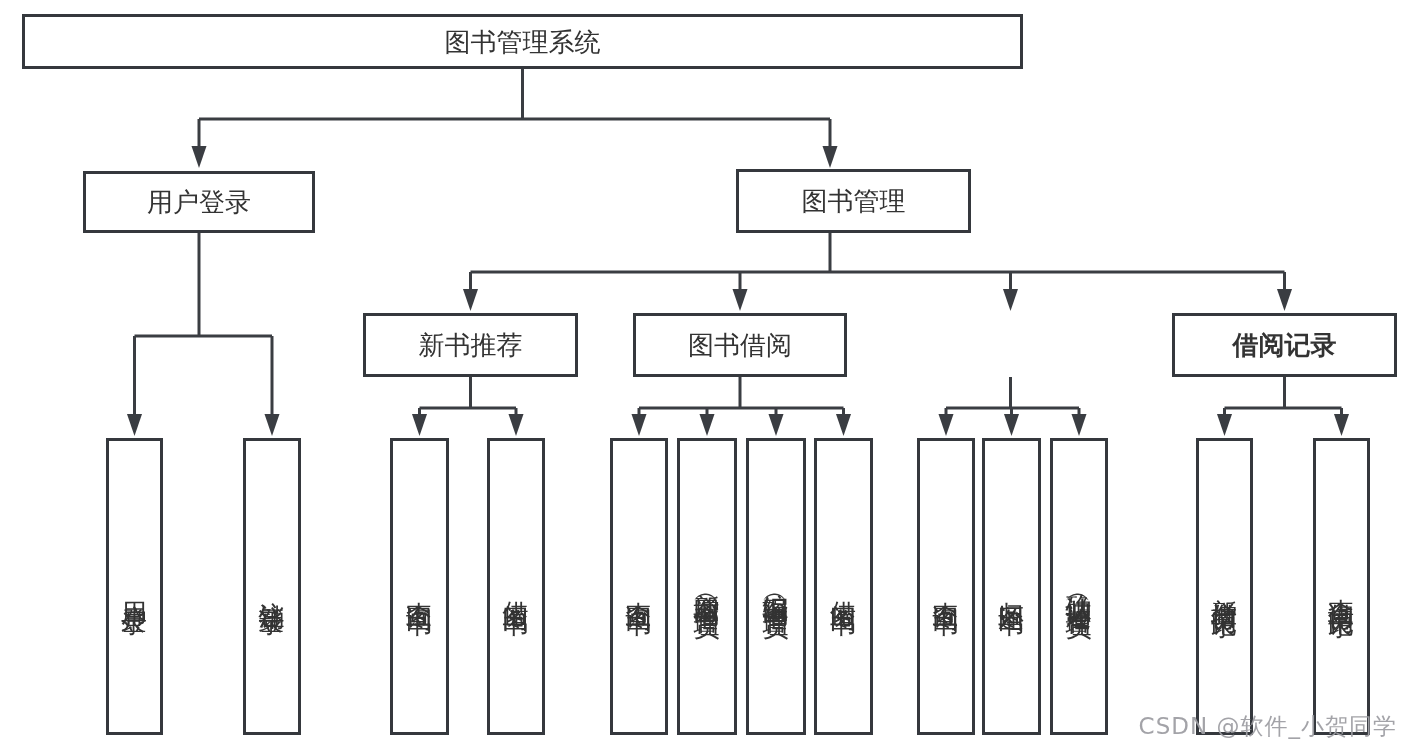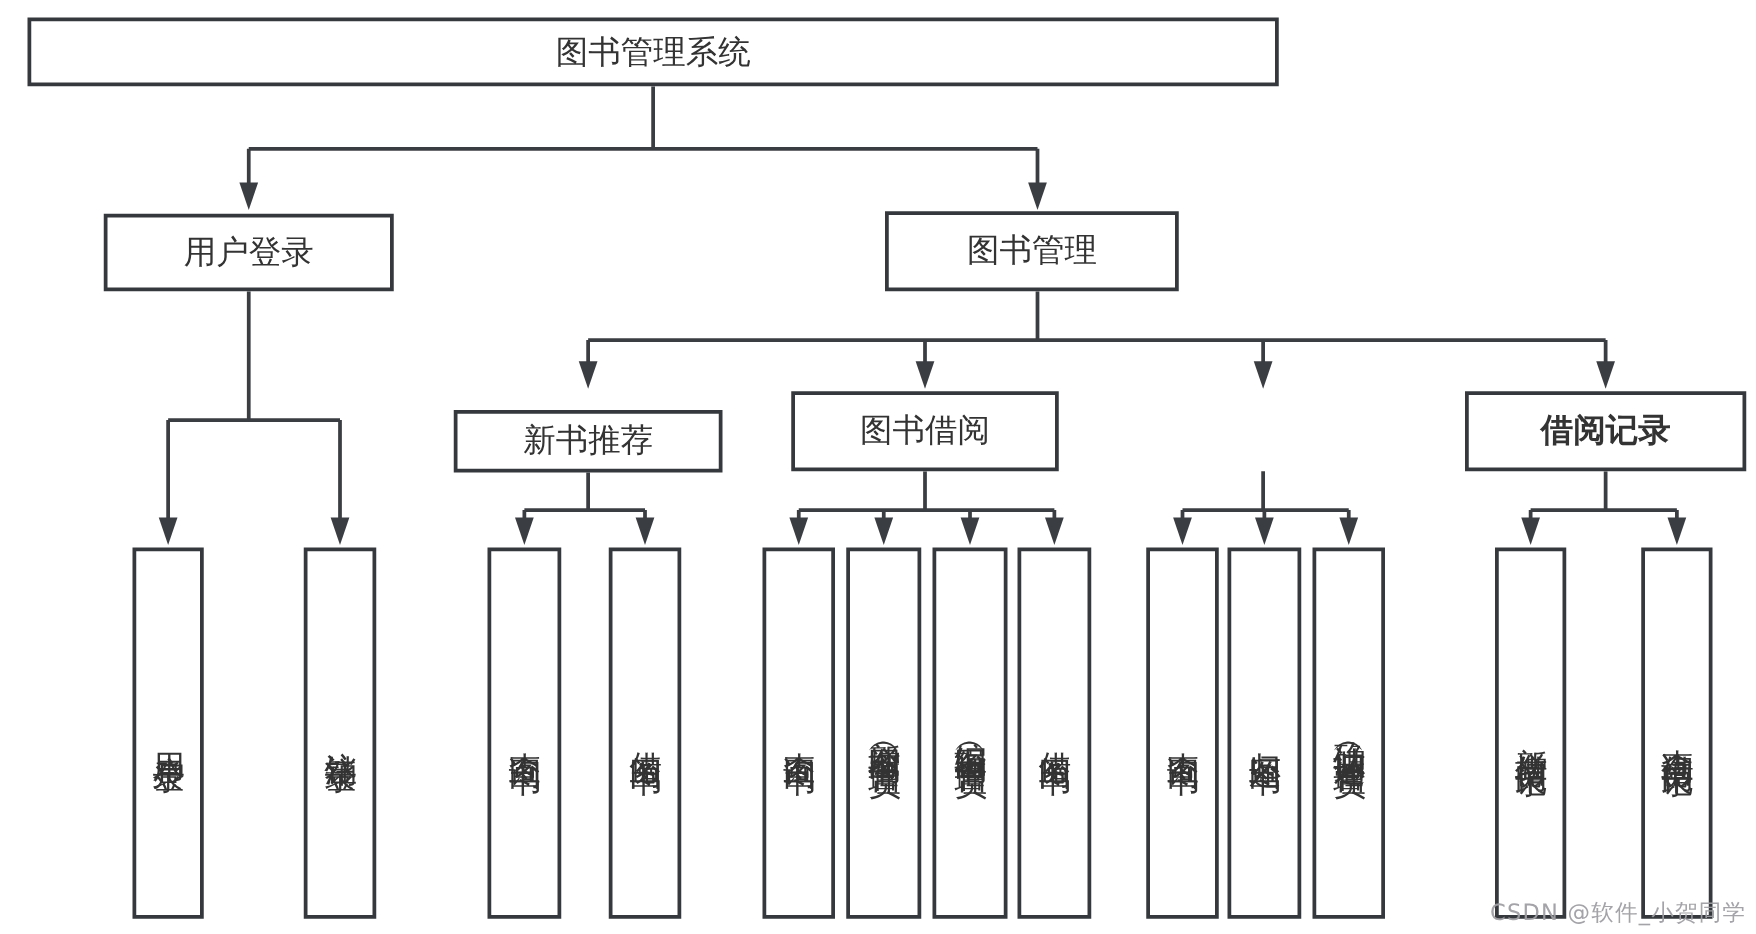--- a/index.html
+++ b/index.html
@@ -44,21 +44,21 @@
     writing-mode: vertical-rl;
     text-orientation: mixed;
     letter-spacing: 3px;
     white-space: normal;
   }
   .watermark {
     position: absolute;
     right: 8px;
     bottom: 5px;
     z-index: 5;
-    font-size: 18px;
+    font-size: 23px;
     color: rgba(158, 158, 163, 0.95);
     letter-spacing: 1px;
   }
 </style>
 </head>
 <body>
 
 <div class="canvas">
 
   <svg class="wires" viewBox="0 0 1405 747">
@@ -126,26 +126,26 @@
       <path d="M1224.5 408 V418"></path>
         <polygon points="1217,414 1232,414 1224.5,436"></polygon>
       <path d="M1341.5 408 V418"></path>
         <polygon points="1334,414 1349,414 1341.5,436"></polygon>
     </g>
   </svg>
 
   <div class="node" style="left:22px; top:14px; width:1001px; height:55px;">图书管理系统</div>
 
   <div class="node" style="left:83px; top:171px; width:232px; height:62px;">用户登录</div>
-  <div class="node" style="left:708px; top:169px; width:235px; height:64px;">图书管理</div>
+  <div class="node" style="left:736px; top:169px; width:235px; height:64px;">图书管理</div>
 
   <div class="node v-node" style="left:106px; top:438px; width:57px; height:297px;">用户登录</div>
   <div class="node v-node" style="left:243px; top:438px; width:58px; height:297px;">注销登录</div>
 
-  <div class="node" style="left:363px; top:328px; width:215px; height:50px;">新书推荐</div>
+  <div class="node" style="left:363px; top:313px; width:215px; height:64px;">新书推荐</div>
   <div class="node" style="left:633px; top:313px; width:214px; height:64px;">图书借阅</div>
   <div class="node" style="left:1172px; top:313px; width:225px; height:64px;font-weight:bold;">借阅记录</div>
 
   <div class="node v-node" style="left:390px; top:438px; width:59px; height:297px;">查询图书</div>
   <div class="node v-node" style="left:487px; top:438px; width:58px; height:297px;">借阅图书</div>
 
   <div class="node v-node" style="left:610px; top:438px; width:58px; height:297px;">查询图书</div>
   <div class="node v-node" style="left:677px; top:438px; width:60px; height:297px;">新增图书（管理员）</div>
   <div class="node v-node" style="left:746px; top:438px; width:60px; height:297px;">编辑图书（管理员）</div>
   <div class="node v-node" style="left:814px; top:438px; width:59px; height:297px;">借阅图书</div>

